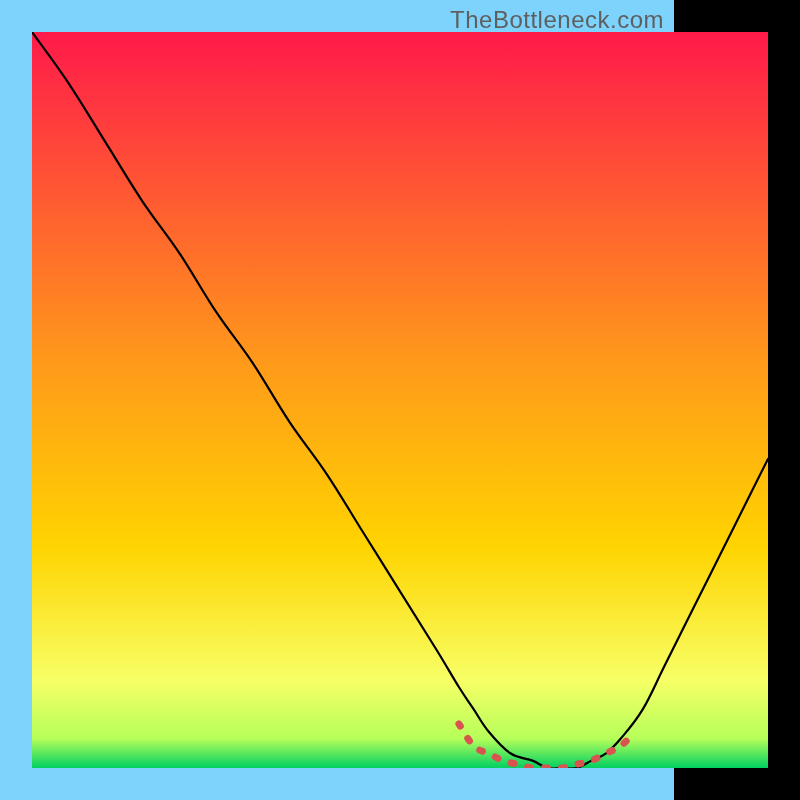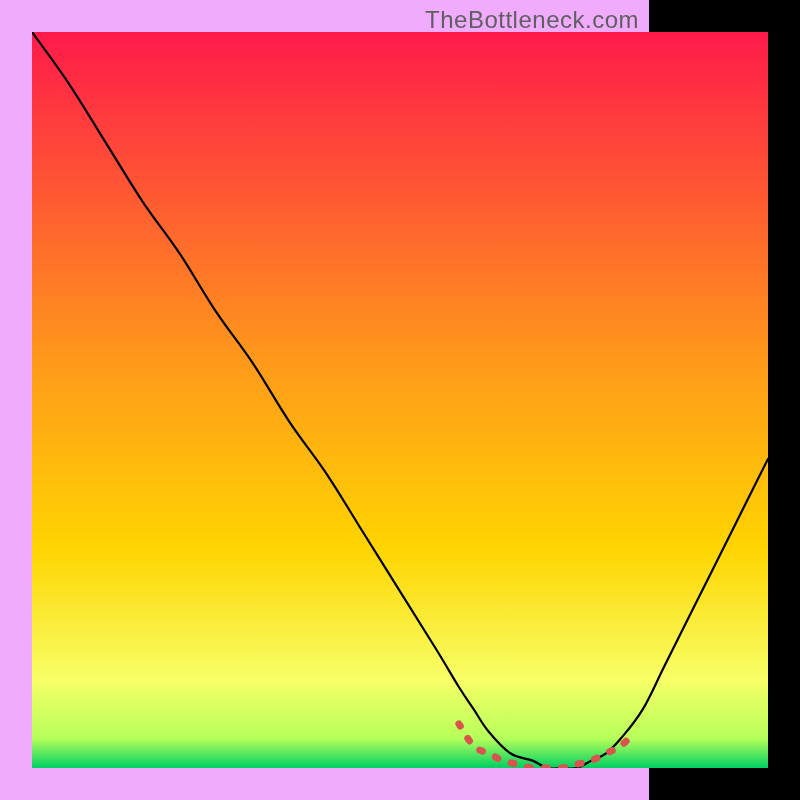--- a/index.html
+++ b/index.html
@@ -8,21 +8,22 @@
     width: 800px;
     height: 800px;
     background: #000000;
     font-family: Arial, Helvetica, sans-serif;
     overflow: hidden;
   }
   .frame {
     position: relative;
     width: 649px;
     height: 800px;
-    background: #f0abfc;
+    background: #7dd3fc;
+    padding-left: 25px;
   }
   .watermark {
     position: absolute;
     top: 6px;
     right: 10px;
     color: #5f5f5f;
     font-size: 24px;
     font-weight: 500;
     letter-spacing: 0.5px;
     z-index: 10;

